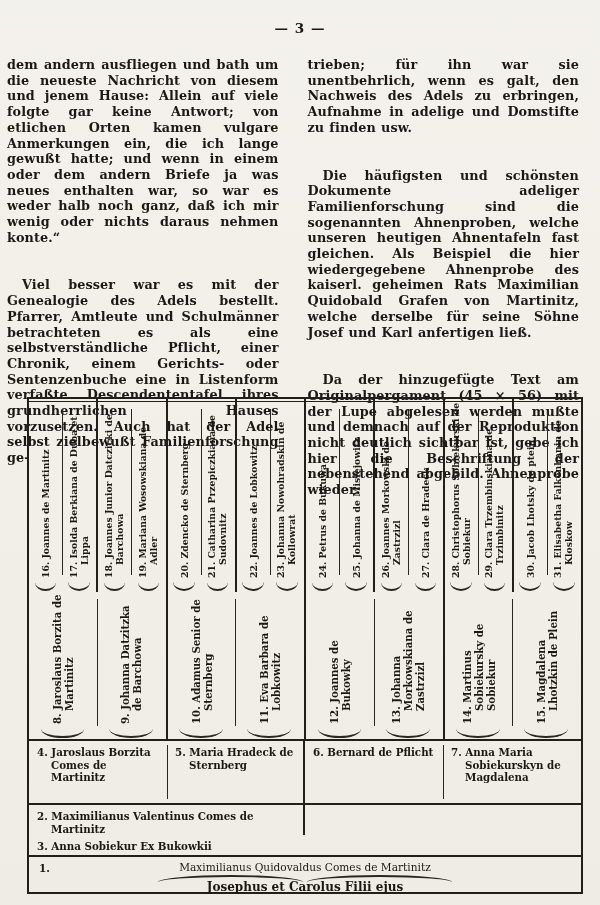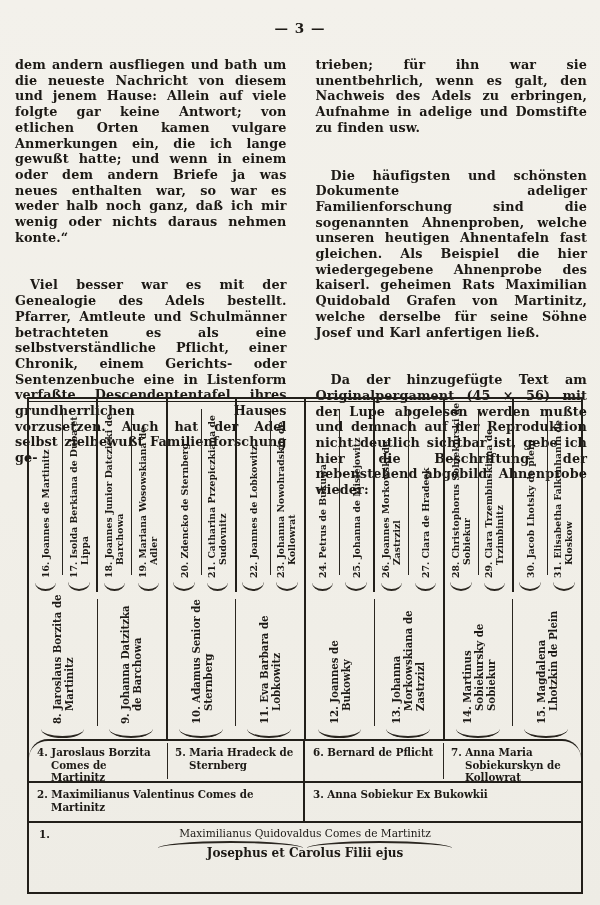--- a/index.html
+++ b/index.html
@@ -12,21 +12,21 @@
   .page {
     position:relative; width:600px; height:905px;
     background:linear-gradient(180deg,#f3f1eb 0%,#f1efe8 55%,#eeece5 100%);
     overflow:hidden;
   }
   .page-number {
     position:absolute; top:20px; left:0; right:0;
     text-align:center; font-size:13.5px; font-weight:bold; letter-spacing:1px;
   }
   .body-text {
-    position:absolute; top:57px; left:15px; width:572px;
+    position:absolute; top:57px; left:7px; width:572px;
     display:flex; gap:29px;justify-content:flex-end;
   }
   .col { width:280px; }
   .col p {
     margin:0; text-align:justify; hyphens:none;
     font-size:12.8px; line-height:15.7px; font-weight:bold;
     letter-spacing:0.1px; word-spacing:0.5px;
   }
   .col p.indent { text-indent:15px;margin-top:32px; }
 
@@ -57,22 +57,22 @@
   .band2 .vtext { width:145px; height:68px; padding-left:15px; }
   .vtext .t { padding-left:13px; text-indent:-13px; font-weight:bold; }
   .band1 .vtext .t { font-size:9.3px; line-height:10.8px; }
   .band2 .vtext .t { font-size:10.2px; line-height:12px; }
   .arc {
     position:absolute; bottom:1px; left:17%; width:64%; height:8px;
     border-bottom:2px solid #2a2620;
     border-radius:0 0 55% 55% / 0 0 100% 100%;
   }
   .hrow { display:flex; border-top:2px solid #221f1a; box-sizing:border-box; }
-  .row47 { height:42px;border-radius:19px; }
-  .row23 { height:40px; }
+  .row47 { height:64px; }
+  .row23 { height:52px;flex-direction:column; }
   .hcell { position:relative; box-sizing:border-box; padding:5px 8px 0 8px; }
   .hcell .t {
     font-size:10.3px; line-height:12.5px; font-weight:bold;
     padding-left:14px; text-indent:-14px;
   }
   .hcell.heavy { border-right:2px solid #221f1a; }
   .hcell.thin::after {
     content:""; position:absolute; right:-0.5px; top:6%; height:88%;
     width:1px; background:#2a2620;
   }
@@ -271,21 +271,21 @@
       <div class="hcell thin w25">
           <div class="t"><span>4.</span> <span>Jaroslaus Borzita Comes de Martinitz</span></div>
         </div>
       <div class="hcell heavy w25">
           <div class="t"><span>5.</span> <span>Maria Hradeck de Sternberg</span></div>
         </div>
       <div class="hcell thin w25">
           <div class="t"><span>6.</span> <span>Bernard de Pflicht</span></div>
         </div>
       <div class="hcell w25">
-          <div class="t"><span>7.</span> <span>Anna Maria Sobiekurskyn de Kollowrat</span></div>
+          <div class="t"><span>7.</span> <span>Anna Maria Sobiekurskyn de Magdalena</span></div>
         </div>
     </div>
 
     <div class="hrow row23">
       <div class="hcell heavy w50">
           <div class="t"><span>2.</span> <span>Maximilianus Valentinus Comes de Martinitz</span></div>
         </div>
       <div class="hcell w50">
           <div class="t"><span>3.</span> <span>Anna Sobiekur Ex Bukowkii</span></div>
         </div>

